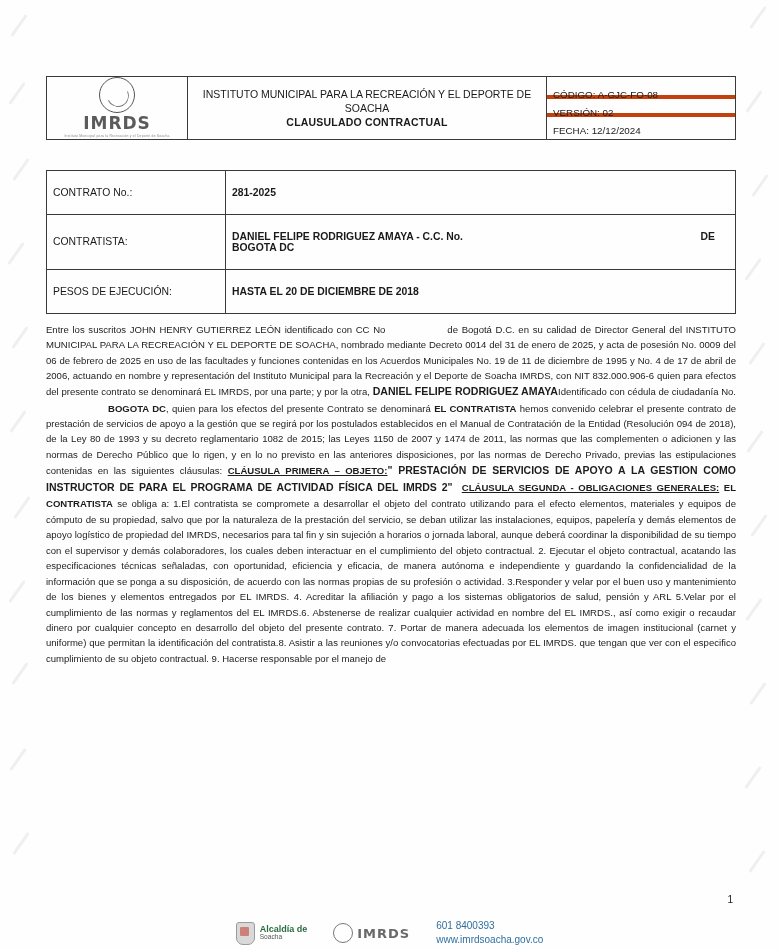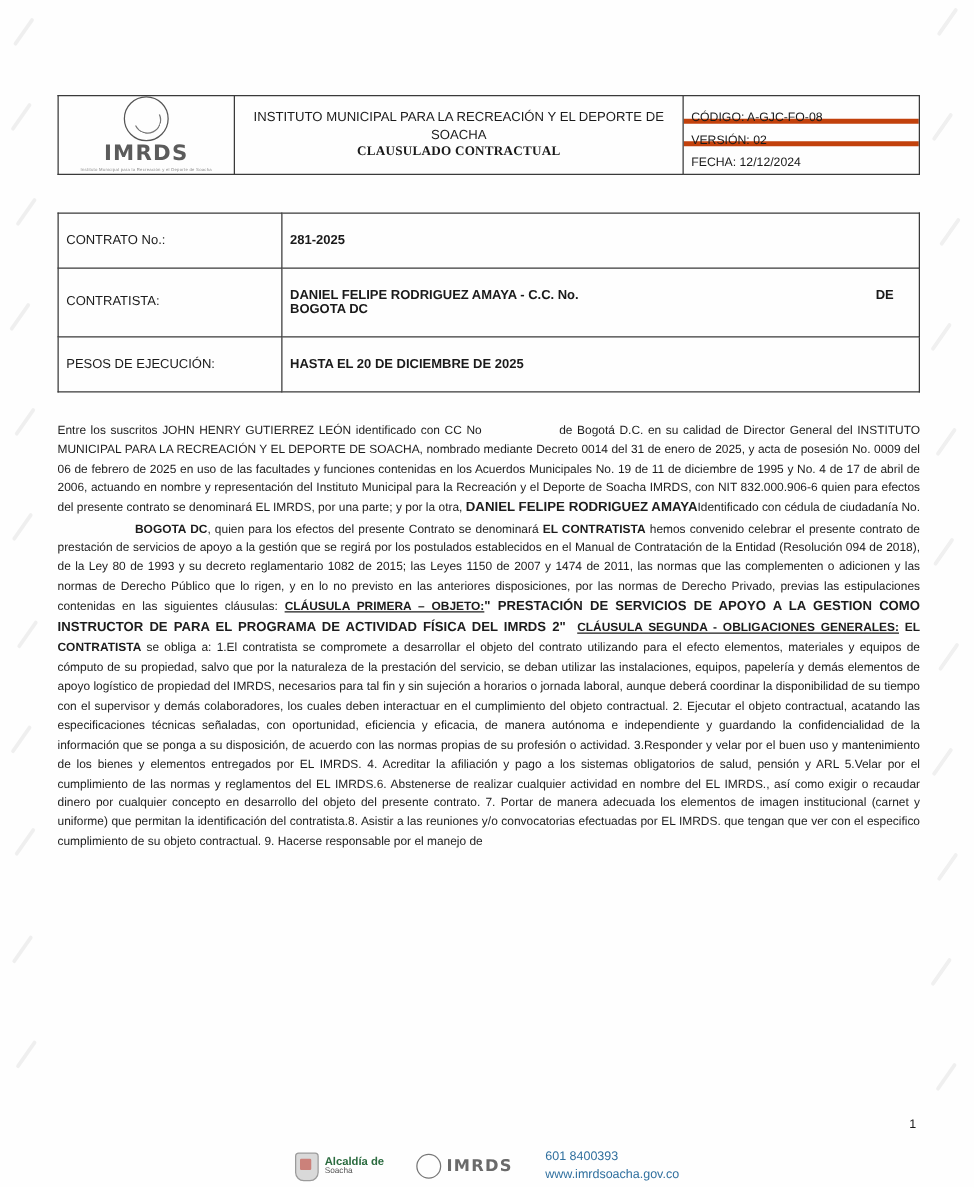--- a/index.html
+++ b/index.html
@@ -109,21 +109,21 @@
     margin-top: 2px;
     width: 118px;
   }
   .title-cell {
     text-align: center;
     padding: 6px 8px;
     line-height: 1.35;
     font-size: 10.5px;
   }
   .title-cell .t1 { display: block; }
-  .title-cell .t2 { display: block; font-weight: bold; letter-spacing: .2px; font-family: Liberation Serif, serif; }
+  .title-cell .t2 { display: block; font-weight: bold; letter-spacing: .2px; }
   .meta-cell {
     width: 188px;
     padding: 0;
   }
   .meta-row {
     border-bottom: 4px solid #c2410c;
     padding: 5px 6px;
     font-size: 9.8px;
     height: 18px;
     line-height: 18px;
@@ -151,21 +151,21 @@
   td.val { font-weight: bold; }
   .row-contratista .val-inner {
     display: flex;
     justify-content: space-between;
   }
   .de-right { font-weight: bold; padding-right: 14px; }
   .sub-line { display: block; font-weight: bold; }
 
   
   .body-text {
-    margin-top: 23px;
+    margin-top: 8px;
     width: 690px;
     font-size: 9.55px;
     line-height: 1.62;
     text-align: justify;
     color: #1c1c1c;
   }
   .body-text b { font-weight: bold; }
   .body-text .big {
     font-size: 10.6px;
     font-weight: bold;
@@ -311,21 +311,21 @@
         <td class="val">
           <span class="val-inner">
             <span>DANIEL FELIPE RODRIGUEZ AMAYA - C.C. No.</span>
             <span class="de-right">DE</span>
           </span>
           <span class="sub-line">BOGOTA DC</span>
         </td>
       </tr>
       <tr>
         <td class="lbl">PESOS DE EJECUCIÓN:</td>
-        <td class="val">HASTA EL 20  DE DICIEMBRE DE 2025</td>
+        <td class="val">HASTA EL 20  DE DICIEMBRE DE 2018</td>
       </tr>
     </tbody>
       </table>
 
     <div class="body-text">
       <span>Entre los suscritos JOHN HENRY GUTIERREZ LEÓN identificado con CC No</span><span class="gap"></span><span>de Bogotá D.C. en su calidad de Director General del INSTITUTO MUNICIPAL PARA LA RECREACIÓN Y EL DEPORTE DE SOACHA, nombrado mediante Decreto 0014 del 31 de enero de 2025, y acta de posesión No. 0009 del 06 de febrero de 2025 en uso de las facultades y funciones contenidas en los Acuerdos Municipales No. 19 de 11 de diciembre de 1995 y No. 4 de 17 de abril de 2006, actuando en nombre y representación del Instituto Municipal para la Recreación y el Deporte de Soacha IMRDS, con NIT 832.000.906-6 quien para efectos del presente contrato se denominará EL IMRDS, por una parte; y por la otra, </span><b class="big">DANIEL FELIPE RODRIGUEZ AMAYA</b><span>Identificado con cédula de ciudadanía No.</span><span class="gap"></span><b>BOGOTA DC</b><span>, quien para los efectos del presente Contrato se denominará </span><b>EL CONTRATISTA</b><span> hemos convenido celebrar el presente contrato de prestación de servicios de apoyo a la gestión  que se regirá por los postulados establecidos en el Manual de Contratación de la Entidad (Resolución 094 de 2018), de la Ley 80 de 1993 y su decreto reglamentario 1082 de 2015; las Leyes 1150 de 2007 y 1474 de 2011, las normas que las complementen o adicionen y las normas de Derecho Público que lo rigen, y en lo no previsto en las anteriores disposiciones, por las normas de Derecho Privado, previas las estipulaciones contenidas en las siguientes cláusulas: </span><span class="u">CLÁUSULA PRIMERA – OBJETO:</span><b class="clause-title">" PRESTACIÓN DE SERVICIOS DE APOYO A LA GESTION COMO INSTRUCTOR DE PARA EL PROGRAMA DE ACTIVIDAD FÍSICA DEL IMRDS 2"</b>&nbsp;&nbsp;<span class="u">CLÁUSULA SEGUNDA - OBLIGACIONES GENERALES:</span><b> EL </b><b>CONTRATISTA</b><span> se obliga a: 1.El contratista se compromete a desarrollar el objeto del contrato utilizando para el efecto elementos, materiales y equipos de cómputo de su propiedad, salvo que por la naturaleza de la prestación del servicio, se deban utilizar las instalaciones, equipos, papelería y demás elementos de apoyo logístico de propiedad del IMRDS, necesarios para tal fin y sin sujeción a horarios o jornada laboral, aunque deberá coordinar la disponibilidad de su tiempo con el supervisor y demás colaboradores, los cuales deben interactuar en el cumplimiento del objeto contractual. 2. Ejecutar el objeto contractual, acatando las especificaciones técnicas señaladas, con oportunidad, eficiencia y eficacia, de manera autónoma e independiente y guardando la confidencialidad de la información que se ponga a su disposición, de acuerdo con las normas propias de su profesión o actividad. 3.Responder y velar por el buen uso y mantenimiento de los bienes y elementos entregados por EL IMRDS. 4. Acreditar la afiliación y pago a los sistemas obligatorios de salud, pensión y ARL  5.Velar por el cumplimiento de las normas y reglamentos del EL IMRDS.6. Abstenerse de realizar cualquier actividad en nombre del EL IMRDS., así como exigir o recaudar dinero por cualquier concepto en desarrollo del objeto del presente contrato. 7. Portar de manera adecuada los elementos de imagen institucional (carnet y uniforme) que permitan la identificación del contratista.8. Asistir a las reuniones y/o convocatorias efectuadas por EL IMRDS. que tengan que ver con el especifico cumplimiento de su objeto contractual. 9. Hacerse responsable por el manejo de</span>
     </div>
 
   </div>
 

